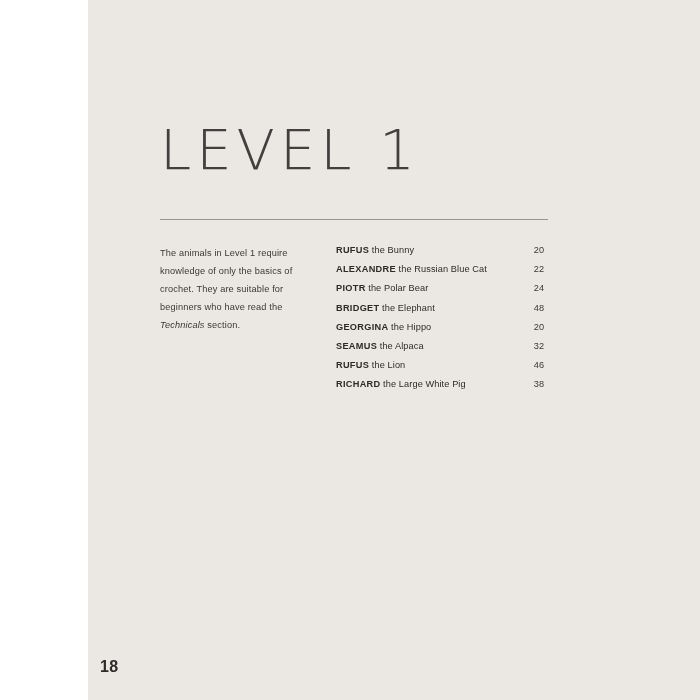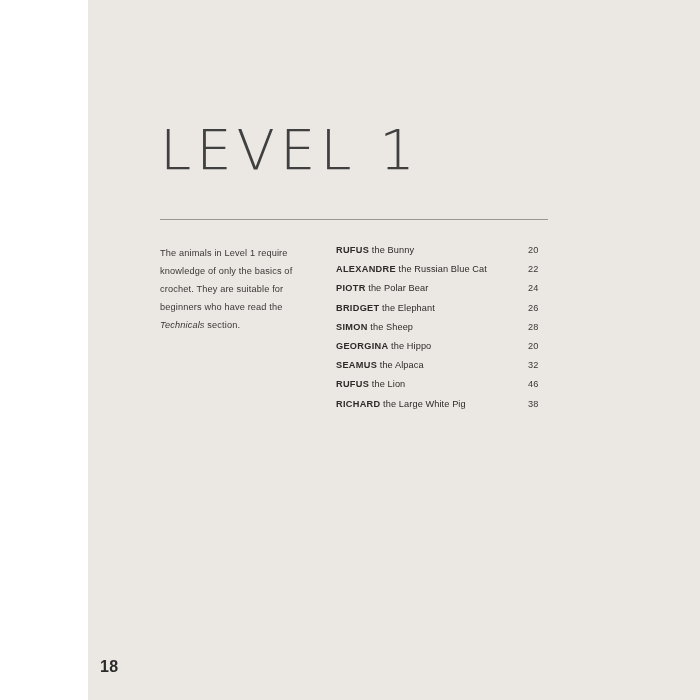--- a/index.html
+++ b/index.html
@@ -91,21 +91,21 @@
   .toc-name {
     font-weight: bold;
     letter-spacing: 0.3px;
   }
   .toc-rest {
     font-weight: normal;
   }
   .toc-page {
     flex: 0 0 auto;
     width: 22px;
-    text-align: left;
+    text-align: center;
     color: #3a3734;
   }
   .folio {
     position: absolute;
     left: 12px;
     bottom: 24px;
     font-size: 16px;
     font-weight: bold;
     color: #2b2b2b;
     letter-spacing: 0.3px;
@@ -139,27 +139,23 @@
           <span class="toc-page">22</span>
         </div>
 
         <div class="toc-row">
           <span class="toc-text"><span class="toc-name">PIOTR</span><span class="toc-rest"> the Polar Bear</span></span>
           <span class="toc-page">24</span>
         </div>
 
         <div class="toc-row">
           <span class="toc-text"><span class="toc-name">BRIDGET</span><span class="toc-rest"> the Elephant</span></span>
-          <span class="toc-page">26</span>
+          <span class="toc-page">48</span>
         </div>
 
-        <div class="toc-row">
-          <span class="toc-text"><span class="toc-name">SIMON</span><span class="toc-rest"> the Sheep</span></span>
-          <span class="toc-page">28</span>
-        </div>
 
         <div class="toc-row">
           <span class="toc-text"><span class="toc-name">GEORGINA</span><span class="toc-rest"> the Hippo</span></span>
           <span class="toc-page">20</span>
         </div>
 
         <div class="toc-row">
           <span class="toc-text"><span class="toc-name">SEAMUS</span><span class="toc-rest"> the Alpaca</span></span>
           <span class="toc-page">32</span>
         </div>

